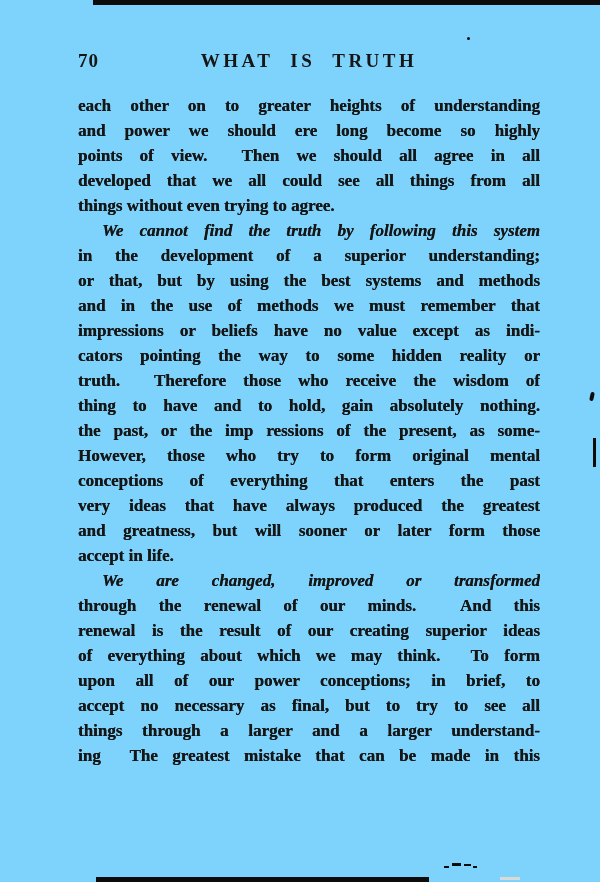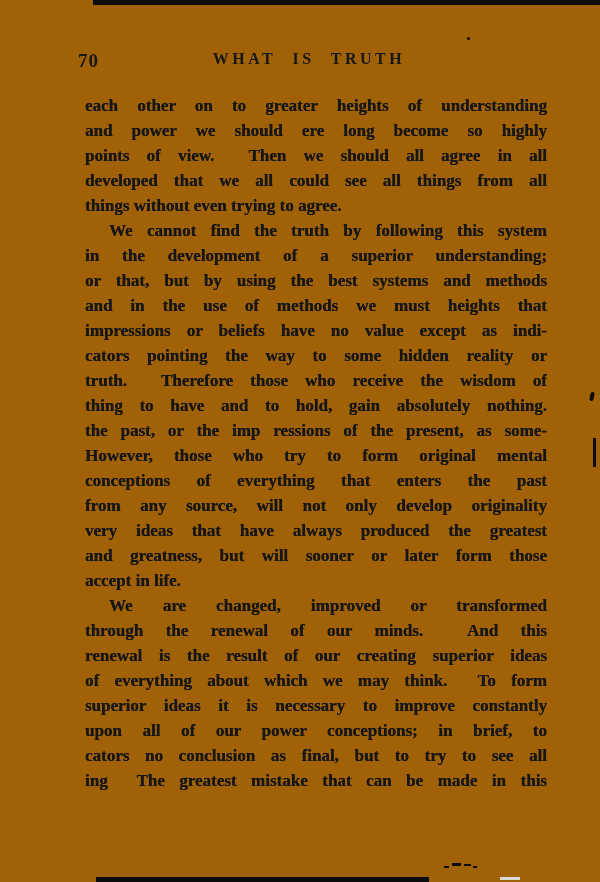--- a/index.html
+++ b/index.html
@@ -6,56 +6,55 @@
   body {
     width: 600px; height: 882px;
     background: #fcfcfb;
     position: relative;
     overflow: hidden;
     font-family: "Liberation Serif", "DejaVu Serif", serif;
     color: #161616;
   }
   .page {
     position: absolute; inset: 0;
-    background: #a16207;
+    background: #7dd3fc;
   }
   
   .header-row {
     position: absolute;
     left: 78px; top: 50px; width: 462px; height: 26px;
   }
   .page-number {
     position: absolute; left: 0; top: 0;
     font-size: 19px; font-weight: 600;
     letter-spacing: 1px;
   }
   .running-title {
     position: absolute; left: 0; right: 0; top: 0;
     text-align: center;
-    font-size: 16px; font-weight: 700;
+    font-size: 19px; font-weight: 700;
     letter-spacing: 3.5px;
     word-spacing: 9px;
   }
   
   .textblock {
     position: absolute;
     left: 78px; top: 93px; width: 462px;
     font-size: 17px; font-weight: 600;
     line-height: 25px;
     text-shadow: 0.2px 0 0 currentColor;
-    margin-left: 7px;
   }
   .line {
     text-align: justify;
     text-align-last: justify;
     white-space: normal;
     height: 25px; overflow: hidden;
   }
   .line.flush { text-align-last: left; }
-  .line.indent { text-indent: 24px; }
+  .line.indent { text-indent: 24px; font-style: italic; }
   
   .artifact { position: absolute; background: #0c0c0c; }
   .a-top-bar    { left: 93px;  top: 0;      width: 507px; height: 5px; }
   .a-bottom-bar { left: 96px;  top: 877px;  width: 333px; height: 5px; }
   .a-top-dot    { left: 467px; top: 37px;   width: 3px;  height: 3px; border-radius: 50%; }
   .a-right-tick { left: 590px; top: 392px;  width: 4px;  height: 9px; border-radius: 2px; transform: rotate(12deg); }
   .a-right-bar  { left: 593px; top: 438px;  width: 3px;  height: 29px; }
   .a-dash-1 { left: 444px; top: 866px; width: 5px; height: 2px; }
   .a-dash-2 { left: 452px; top: 863px; width: 9px; height: 3px; }
   .a-dash-3 { left: 464px; top: 864px; width: 7px; height: 2px; }
@@ -74,39 +73,38 @@
 
   <div class="textblock">
       <div class="line">each other on to greater heights of understanding</div>
       <div class="line">and power we should ere long become so highly</div>
       <div class="line">points of view.&nbsp; Then we should all agree in all</div>
       <div class="line">developed that we all could see all things from all</div>
       <div class="line flush">things without even trying to agree.</div>
       <div class="line indent">We cannot find the truth by following this system</div>
       <div class="line">in the development of a superior understanding;</div>
       <div class="line">or that, but by using the best systems and methods</div>
-      <div class="line">and in the use of methods we must heights that</div>
+      <div class="line">and in the use of methods we must remember that</div>
       <div class="line">impressions or beliefs have no value except as indi-</div>
       <div class="line">cators pointing the way to some hidden reality or</div>
       <div class="line">truth.&nbsp; Therefore those who receive the wisdom of</div>
       <div class="line">thing to have and to hold, gain absolutely nothing.</div>
       <div class="line">the past, or the imp ressions of the present, as some-</div>
       <div class="line">However, those who try to form original mental</div>
       <div class="line">conceptions of everything that enters the past</div>
-      <div class="line">from any source, will not only develop originality</div>
       <div class="line">very ideas that have always produced the greatest</div>
       <div class="line">and greatness, but will sooner or later form those</div>
       <div class="line flush">accept in life.</div>
       <div class="line indent">We are changed, improved or transformed</div>
       <div class="line">through the renewal of our minds.&nbsp; And this</div>
       <div class="line">renewal is the result of our creating superior ideas</div>
       <div class="line">of everything about which we may think.&nbsp; To form</div>
-      <div class="line">superior ideas it is necessary to improve constantly</div>
       <div class="line">upon all of our power conceptions; in brief, to</div>
-      <div class="line">cators no conclusion as final, but to try to see all</div>
+      <div class="line">accept no necessary as final, but to try to see all</div>
+      <div class="line">things through a larger and a larger understand-</div>
       <div class="line">ing&nbsp; The greatest mistake that can be made in this</div>
     </div>
 
   <div class="artifact a-top-bar"></div>
   <div class="artifact a-bottom-bar"></div>
   <div class="artifact a-top-dot"></div>
   <div class="artifact a-right-tick"></div>
   <div class="artifact a-right-bar"></div>
   <div class="artifact a-dash-1"></div>
   <div class="artifact a-dash-2"></div>

